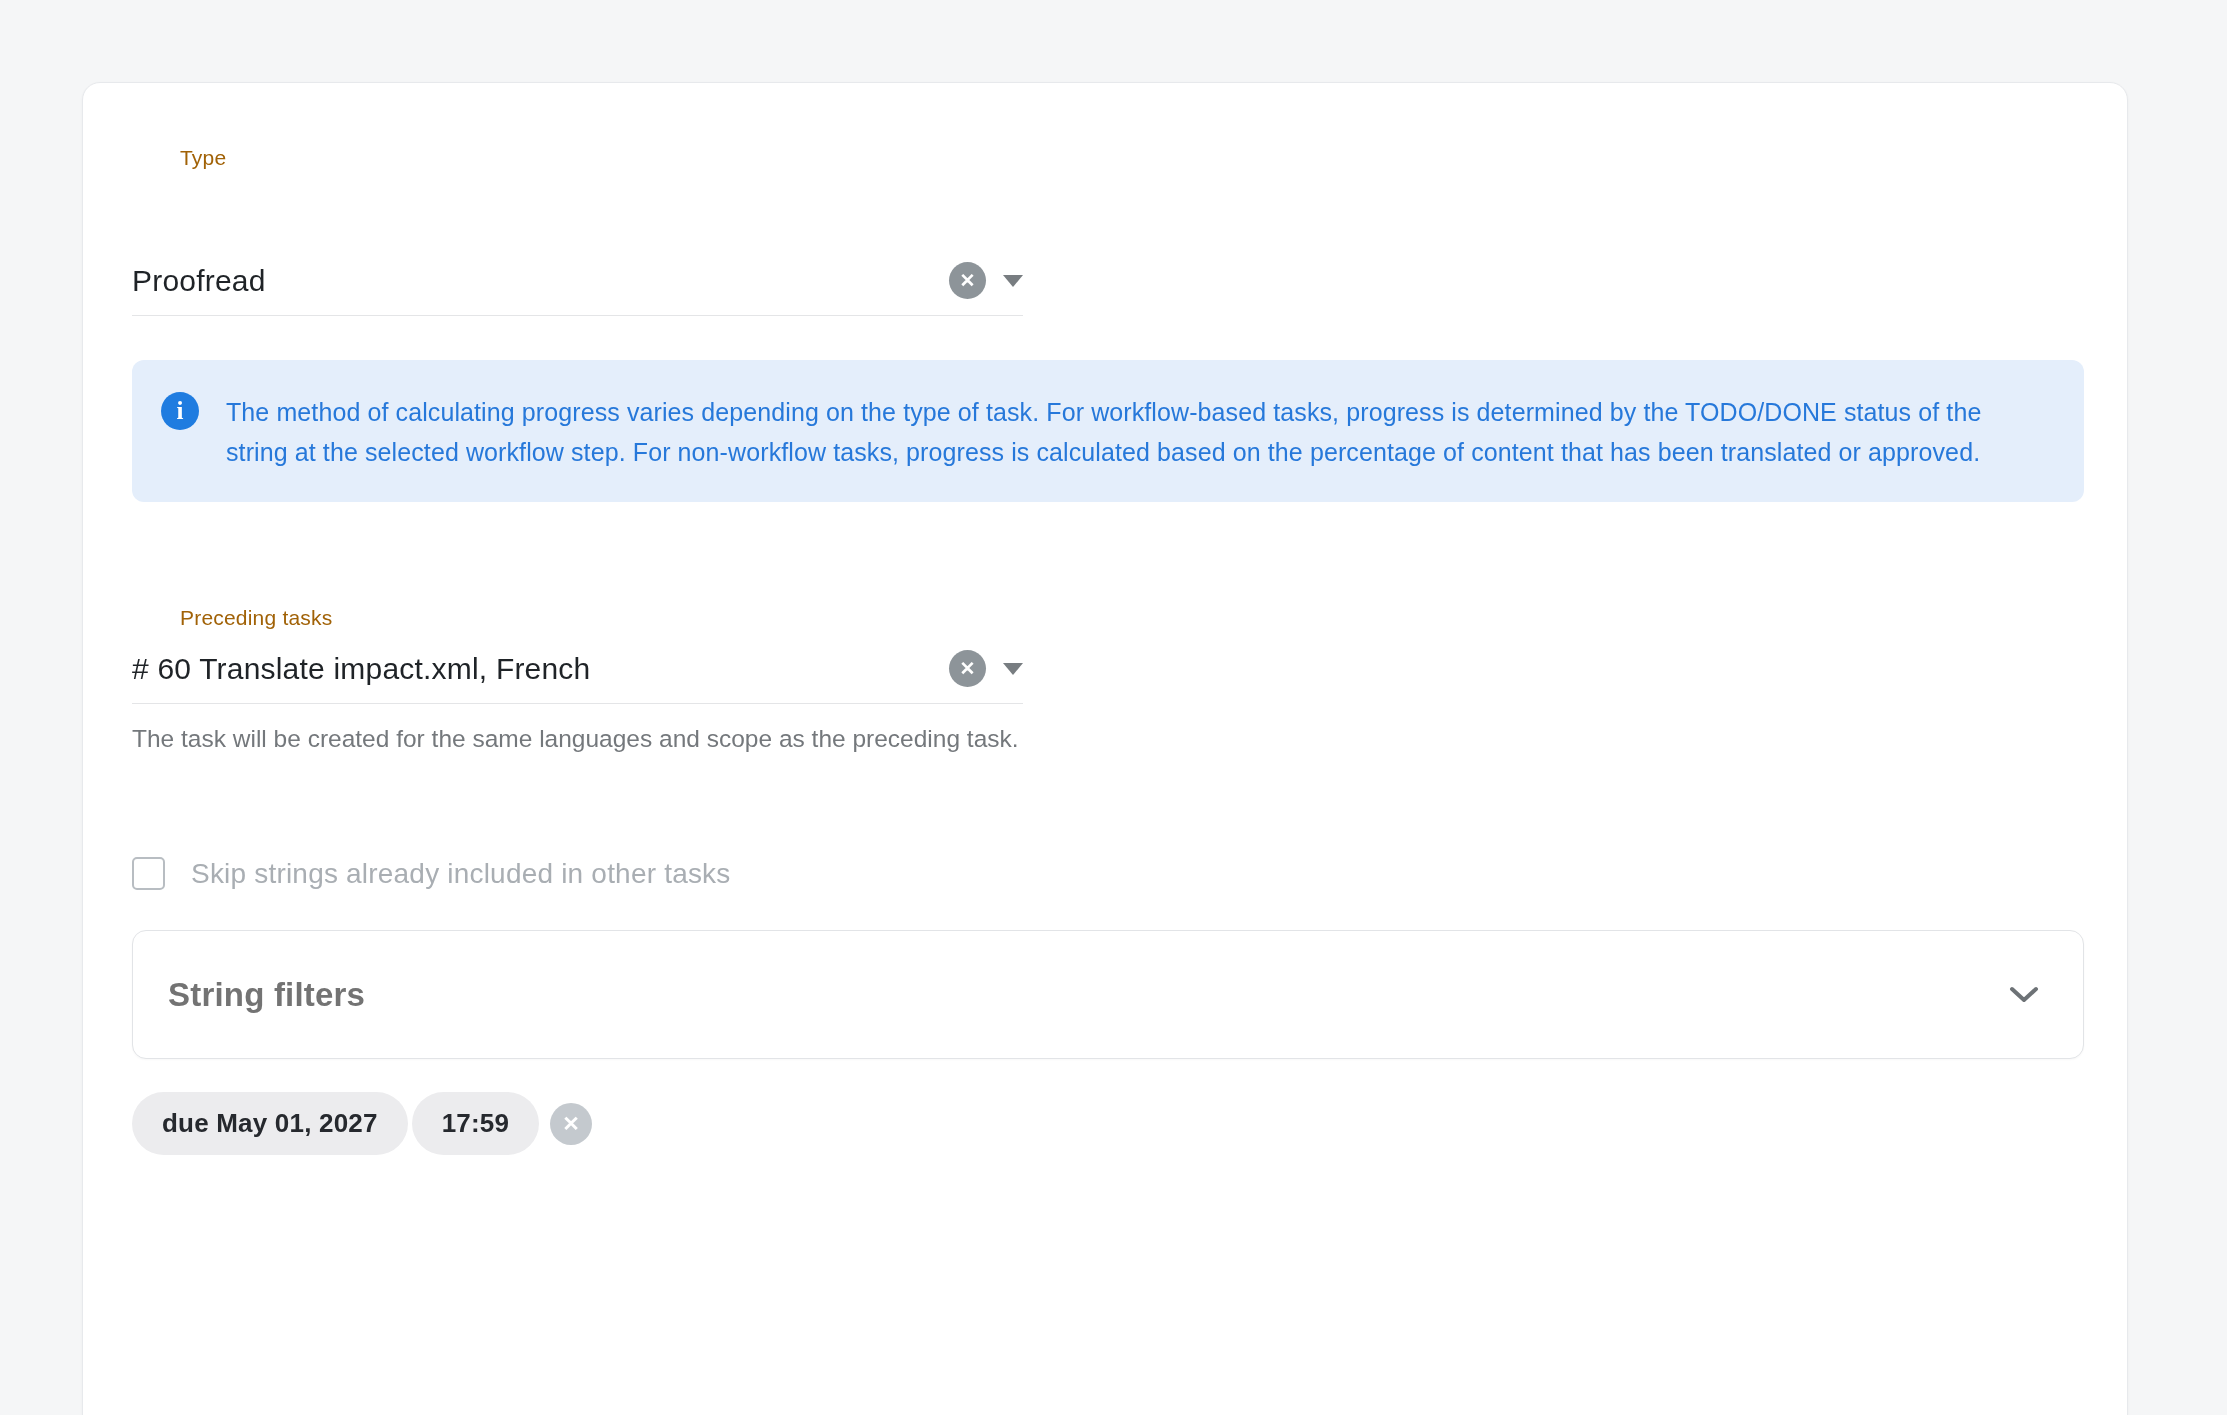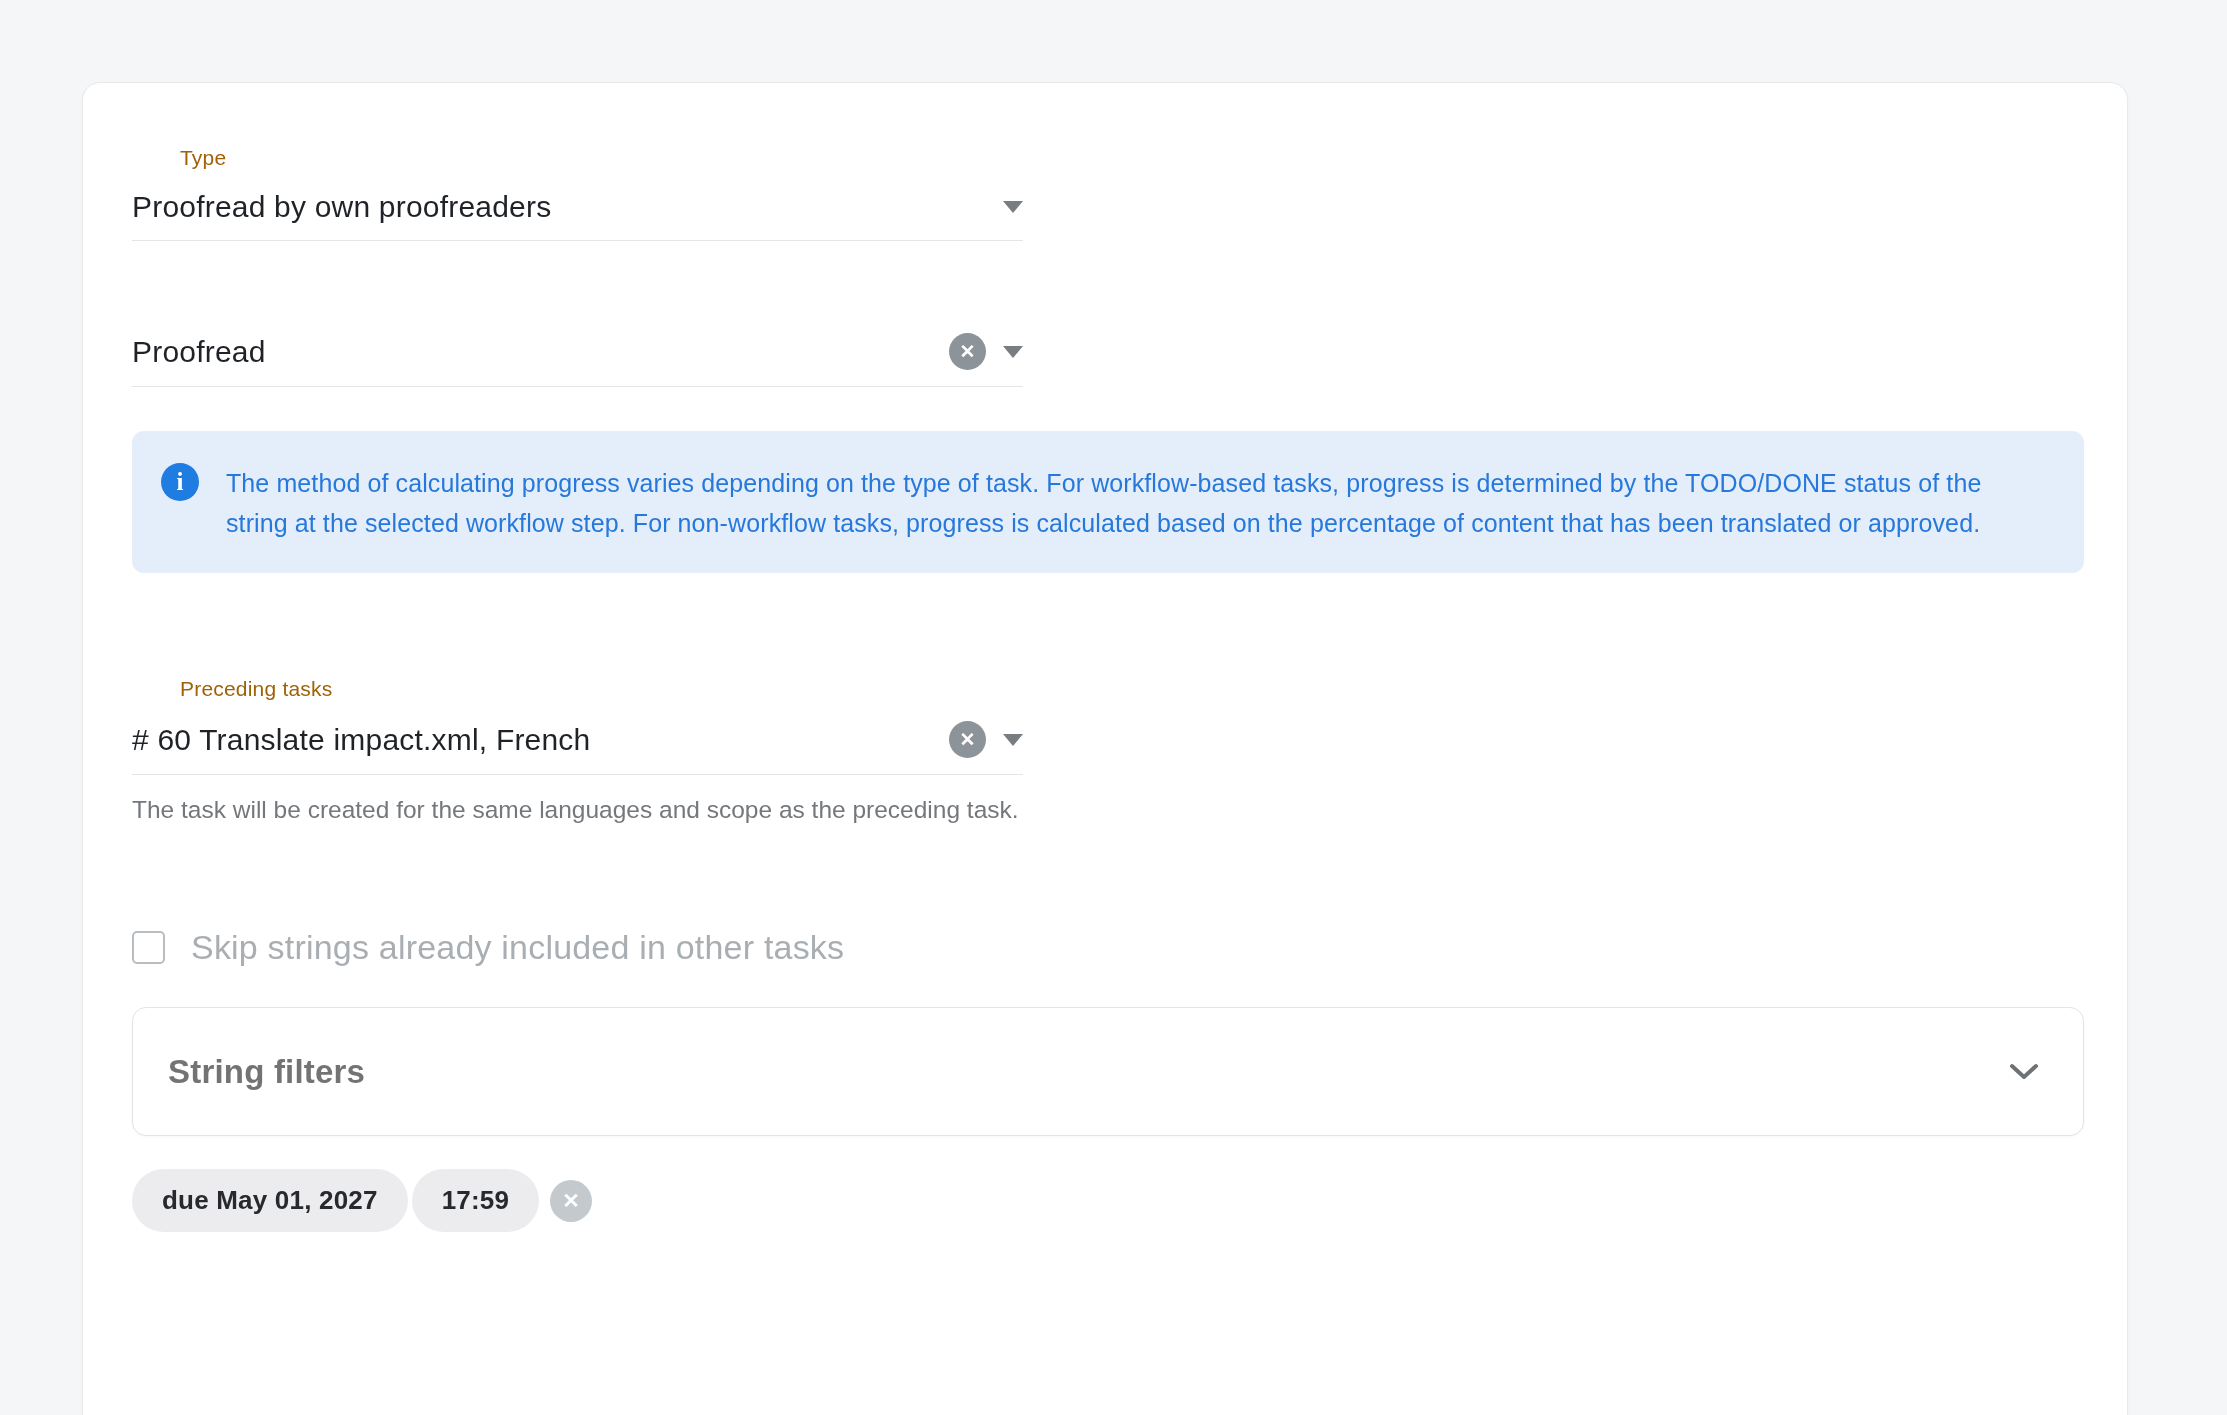--- a/index.html
+++ b/index.html
@@ -105,21 +105,21 @@
   }
   .checkbox-box {
     width: 33px; height: 33px;
     border: 2px solid #b8bdc2;
     border-radius: 5px;
     background: #ffffff;
     cursor: pointer;
     flex: 0 0 auto;
   }
   .checkbox-label {
-    font-size: 34px;
+    font-size: 28px;
     color: #a9aeb3;
     letter-spacing: 0.2px;
   }
   
   .filters-panel {
     margin-top: 40px;
     width: 1952px;
     height: 129px;
     background: #ffffff;
     border: 1px solid #e2e4e7;
@@ -171,26 +171,20 @@
     padding: 0;
   }
 </style>
 </head>
 <body>
 
 <div class="card">
 
   <div class="field">
     <div class="field-label">Type</div>
-    <div class="field-row">
-      <span class="field-value">Proofread by own proofreaders</span>
-      <span class="field-controls">
-        <span class="caret-down"></span>
-      </span>
-    </div>
   </div>
 
   <div class="field mt-section">
     <div class="field-row">
       <span class="field-value">Proofread</span>
       <span class="field-controls">
         <button class="clear-btn">✕</button>
         <span class="caret-down"></span>
       </span>
     </div>

